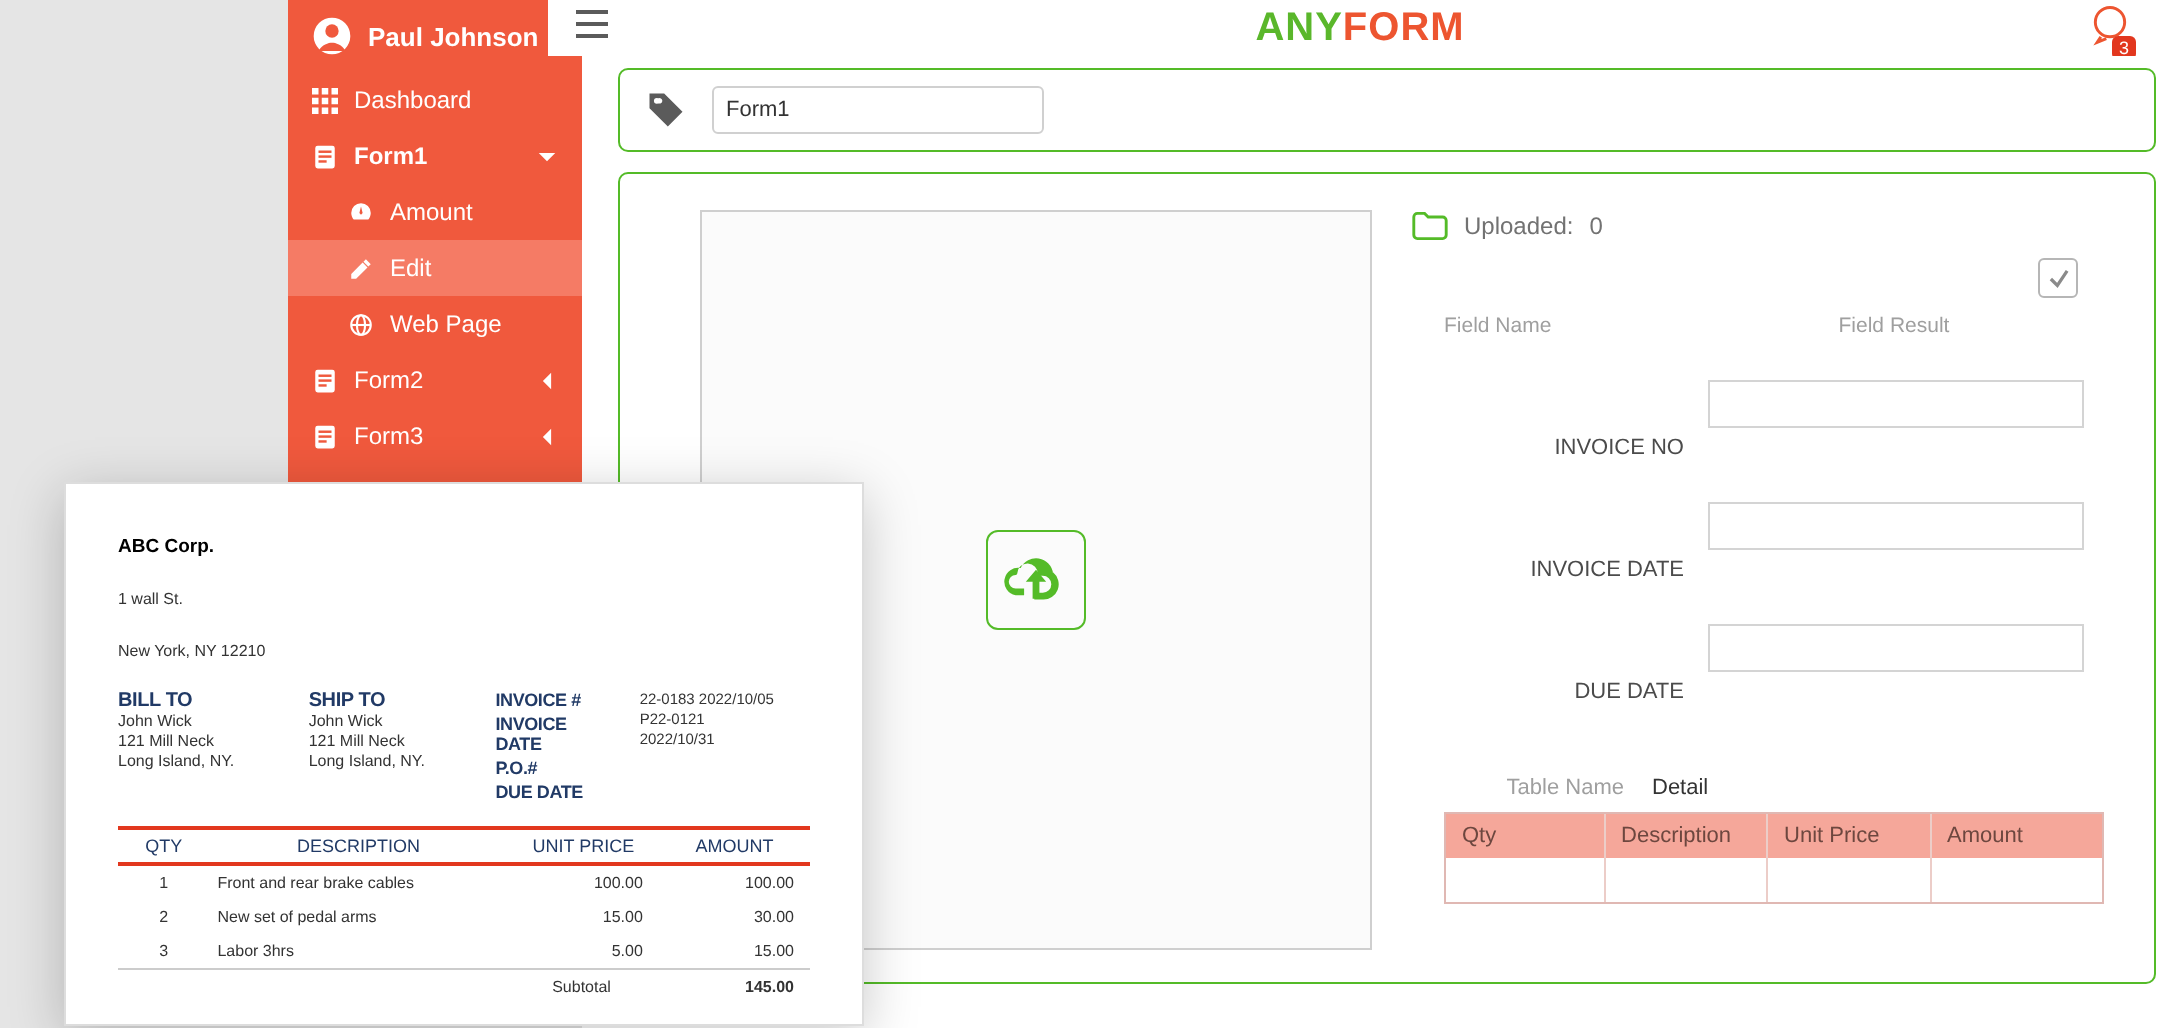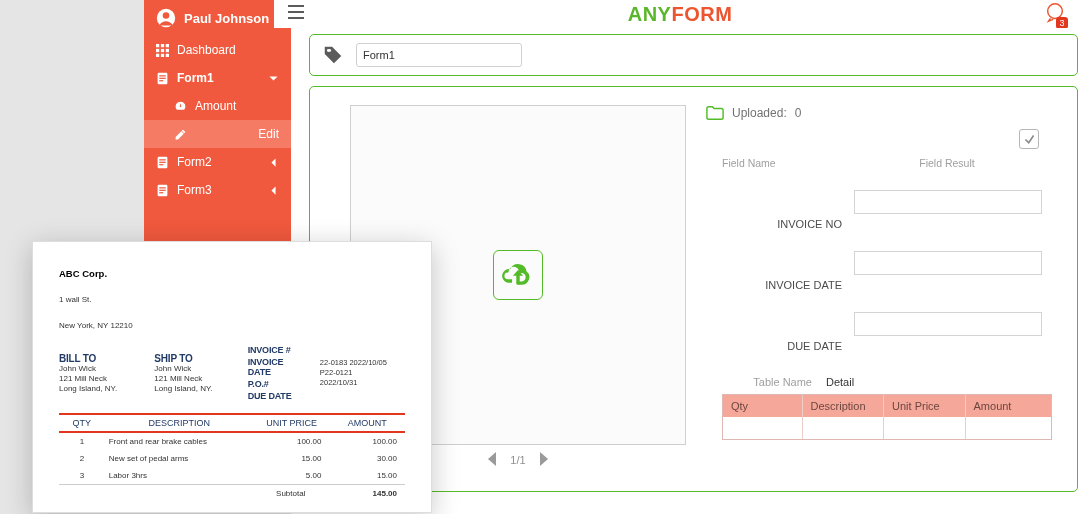--- a/index.html
+++ b/index.html
@@ -9,21 +9,21 @@
   .sidebar { position:absolute; left:144px; top:0; width:147px; height:270px; background:#f0593d; color:#fff; }
   .user-row { display:flex; align-items:center; gap:8px; padding:8px 12px; height:36px; }
   .user-row svg { flex:none; }
   .user-name { font-size:13px; font-weight:600; white-space:nowrap; }
   .nav { }
   .nav-item { display:flex; align-items:center; gap:8px; height:28px; padding:0 12px; font-size:12px; cursor:pointer; position:relative; }
   .nav-item.active { font-weight:700; }
   .nav-item .chev { margin-left:auto; }
   .nav-sub { background:#f0593d; }
   .nav-sub .nav-item { padding-left:30px; font-weight:400; }
-  .nav-sub .nav-item.sel { background:#f57b65;justify-content:space-between; }
+  .nav-sub .nav-item.sel { background:#f57b65; }
   .nav-item svg { flex:none; }
 
   
   .topbar { position:absolute; left:274px; top:0; right:0; height:28px; display:flex; align-items:center; padding:0 20px 0 14px; background:#fff; }
   .ham { cursor:pointer; }
   .logo { position:absolute; left:50%; transform:translateX(-50%); font-family: "Segoe UI", Arial, sans-serif; font-size:20px; letter-spacing:0.5px; font-weight:700; }
   .logo .any { color:#5ab72b; }
   .logo .form { color:#ed5530; font-weight:800; }
   .bell { margin-left:auto; position:relative; cursor:pointer; }
   .bell-badge { position:absolute; bottom:-2px; right:-2px; background:#e2371e; color:#fff; font-size:9px; width:12px; height:12px; border-radius:3px; display:flex; align-items:center; justify-content:center; }
@@ -52,42 +52,42 @@
   .checkbox { width:20px; height:20px; border:1px solid #b6b6b6; border-radius:3px; display:flex; align-items:center; justify-content:center; color:#8a8a8a; cursor:pointer; }
 
   .fields-hdr { display:flex; font-size:10.5px; color:#9f9f9f; }
   .fields-hdr .c1 { width:120px; text-align:left; }
   .fields-hdr .c2 { flex:1; text-align:center; }
 
   .field-row { display:flex; align-items:center; gap:12px; margin-top:4px; }
   .field-row .lbl { width:120px; text-align:right; font-size:11px; color:#4b4b4b;margin-top:45px; }
   .field-row .inp { flex:1; max-width:188px; height:24px; border:1px solid #d4d4d4; background:#fff; }
 
-  .table-area { margin-top:24px; }
+  .table-area { margin-top:36px; }
   .table-name-row { display:flex; align-items:center; gap:14px; font-size:11px; }
   .table-name-row .lbl { color:#9f9f9f; width:90px; text-align:right; }
   .table-name-row .val { color:#333; }
 
   .detail-table { margin-top:6px; border:1px solid #e0b8b3; font-size:11px; }
   .detail-table .hdr { display:flex; background:#f5a79a; color:#6d473f; }
   .detail-table .hdr > div, .detail-table .row > div { padding:5px 8px; border-right:1px solid #eccdc8; }
   .detail-table .hdr > div:last-child, .detail-table .row > div:last-child { border-right:none; }
   .detail-table .c-qty { width:80px; }
   .detail-table .c-desc { width:82px; }
   .detail-table .c-up { width:82px; }
   .detail-table .c-amt { width:86px; }
   .detail-table .row { display:flex; min-height:22px; }
 
   
   .invoice { position:absolute; left:32px; top:241px; width:400px; background:#fff; border:1px solid #ddd; box-shadow:0 6px 26px rgba(0,0,0,0.22); padding:22px 26px 10px 26px; }
   .inv-title { font-family: "Arial Black", Arial, sans-serif; font-weight:900; font-size:30px; color:#213a66; letter-spacing:0.5px; }
   .inv-corp { margin-top:4px; font-size:9.5px; font-weight:700; }
   .inv-addr { font-size:8px; color:#333; line-height:1.25;margin-top:16px; }
 
-  .inv-cols { display:flex; margin-top:14px; gap:14px;align-items:center; }
+  .inv-cols { display:flex; margin-top:14px; gap:14px; }
   .inv-cols .col { }
   .inv-lbl { font-family:"Arial Black", Arial; font-size:10px; color:#213a66; font-weight:900; letter-spacing:-0.2px; }
   .inv-small { font-size:8px; color:#333; line-height:1.25; }
   .col-bill { width:84px; }
   .col-ship { width:82px; }
   .col-meta { width:60px; display:flex; flex-direction:column; gap:2px; }
   .col-meta .inv-lbl{ font-size:9px; }
   .col-nums { width:88px; font-size:7.5px; color:#333; line-height:1.35; text-align:left; }
 
   .inv-table { margin-top:12px; }
@@ -151,20 +151,28 @@
             <path d="M8 2a6 6 0 00-6 6c0 1.5.6 3 1.5 4h9c.9-1 1.5-2.5 1.5-4a6 6 0 00-6-6zm0 2l1 4-1 1-1-1z"></path>
           </svg>
         <span>Amount</span>
       </div>
       <div class="nav-item sel">
         <svg width="13" height="13" viewBox="0 0 16 16" fill="#fff">
             <path d="M2 11l7-7 3 3-7 7H2v-3zM11 2l3 3-1.5 1.5-3-3L11 2z"></path>
           </svg>
         <span>Edit</span>
       </div>
+      <div class="nav-item">
+        <svg width="13" height="13" viewBox="0 0 16 16" fill="none" stroke="#fff" stroke-width="1.3">
+            <circle cx="8" cy="8" r="6"></circle>
+            <ellipse cx="8" cy="8" rx="2.5" ry="6"></ellipse>
+            <line x1="2" y1="8" x2="14" y2="8"></line>
+          </svg>
+        <span>Web Page</span>
+      </div>
     </div>
     <div class="nav-item">
       <svg width="13" height="13" viewBox="0 0 16 16" fill="#fff">
           <rect x="2" y="1" width="12" height="14" rx="1.5"></rect>
           <rect x="4" y="4" width="8" height="1.5" fill="#f0593d"></rect>
           <rect x="4" y="7" width="8" height="1.5" fill="#f0593d"></rect>
           <rect x="4" y="10" width="5" height="1.5" fill="#f0593d"></rect>
         </svg>
       <span>Form2</span>
       <svg class="chev" width="11" height="11" viewBox="0 0 16 16" fill="#fff">
@@ -219,33 +227,20 @@
   <div class="panel">
 
     <div class="preview">
       <div class="preview-box">
         <div class="upload-btn">
           <svg width="34" height="28" viewBox="0 0 40 32">
               <path fill="#54bb28" d="M30 12a10 10 0 00-19-3A8 8 0 008 25h5v-4h-5a4 4 0 010-8 1 1 0 001-1 6 6 0 0112 .5 1 1 0 001 1h2a5 5 0 010 10h-5v4h5a9 9 0 006-16z"></path>
               <path fill="#54bb28" d="M20 10l-6 7h4v10h4V17h4z"></path>
             </svg>
         </div>
-      </div>
-      <div class="pager">
-        <span class="tri">
-          <svg width="12" height="14" viewBox="0 0 12 14" fill="#9a9a9a">
-              <path d="M10 0L2 7l8 7z"></path>
-            </svg>
-        </span>
-        <span>1/1</span>
-        <span class="tri">
-          <svg width="12" height="14" viewBox="0 0 12 14" fill="#9a9a9a">
-              <path d="M2 0l8 7-8 7z"></path>
-            </svg>
-        </span>
       </div>
     </div>
 
     <div class="right">
       <div class="uploaded-row">
         <svg width="18" height="16" viewBox="0 0 20 16" fill="none" stroke="#54bb28" stroke-width="1.6">
             <path d="M1 3a2 2 0 012-2h4l2 2h8a2 2 0 012 2v8a2 2 0 01-2 2H3a2 2 0 01-2-2V3z"></path>
           </svg>
         <span>Uploaded:</span>
         <span>0</span>

